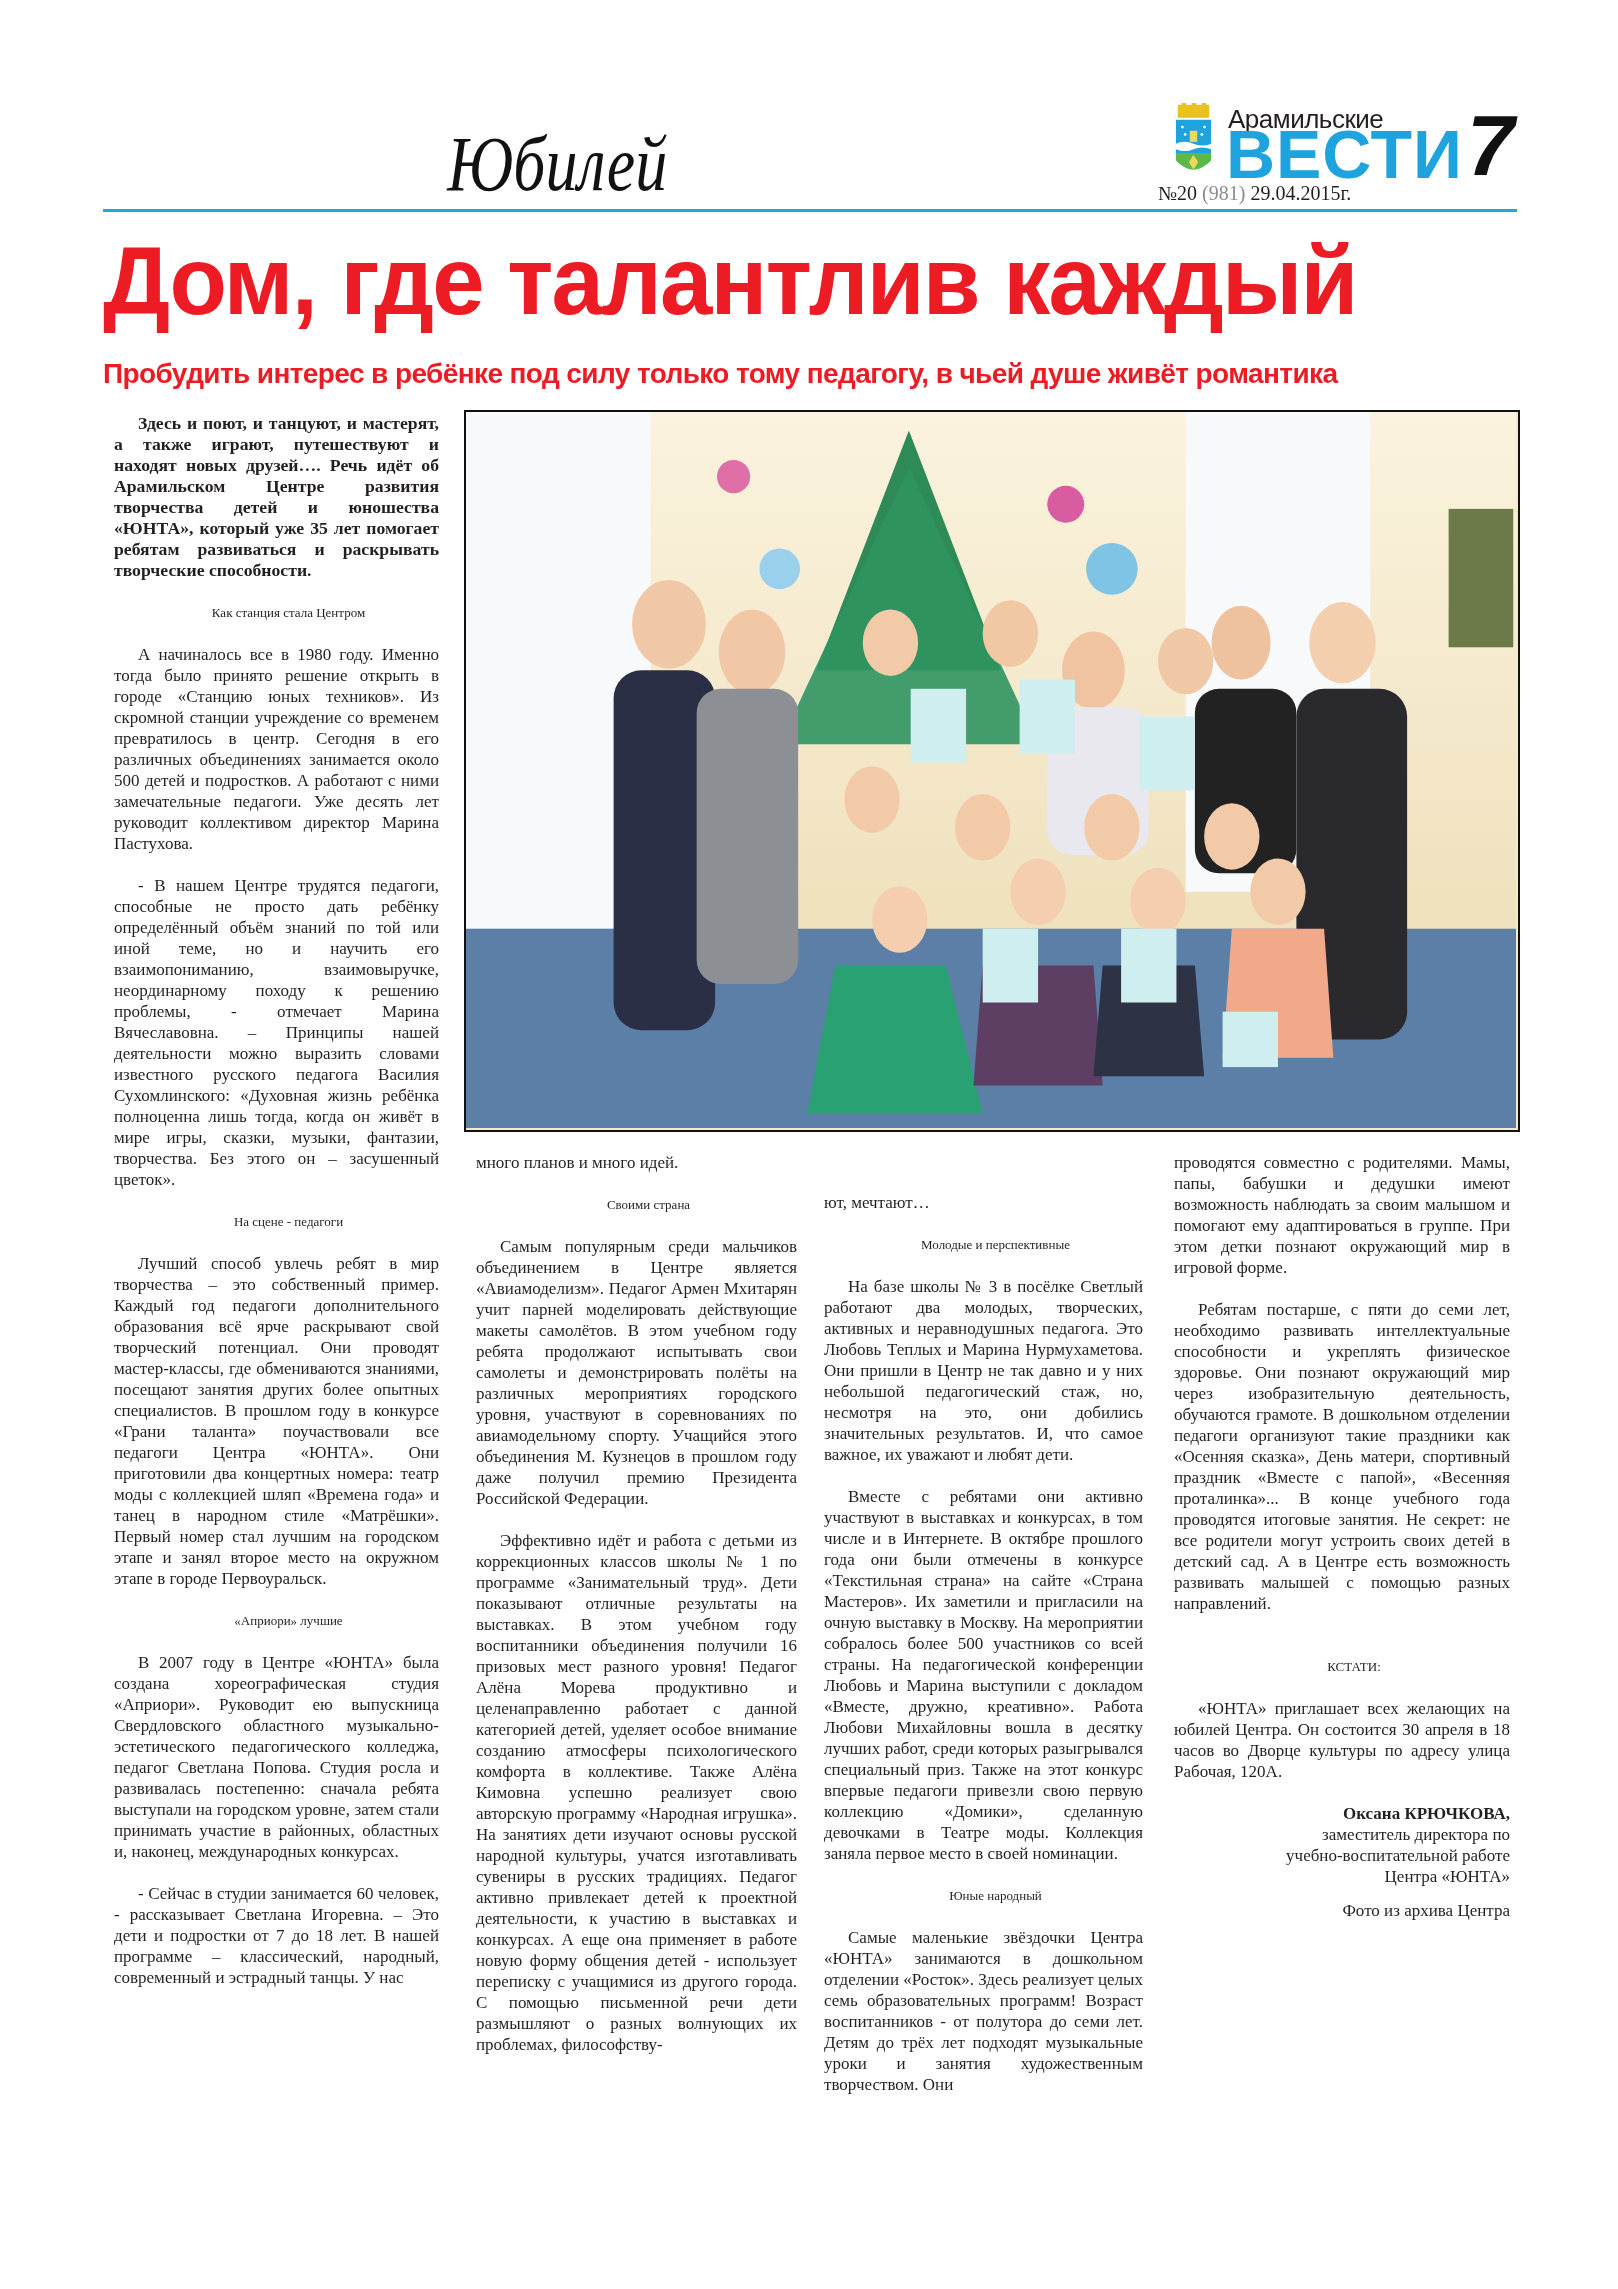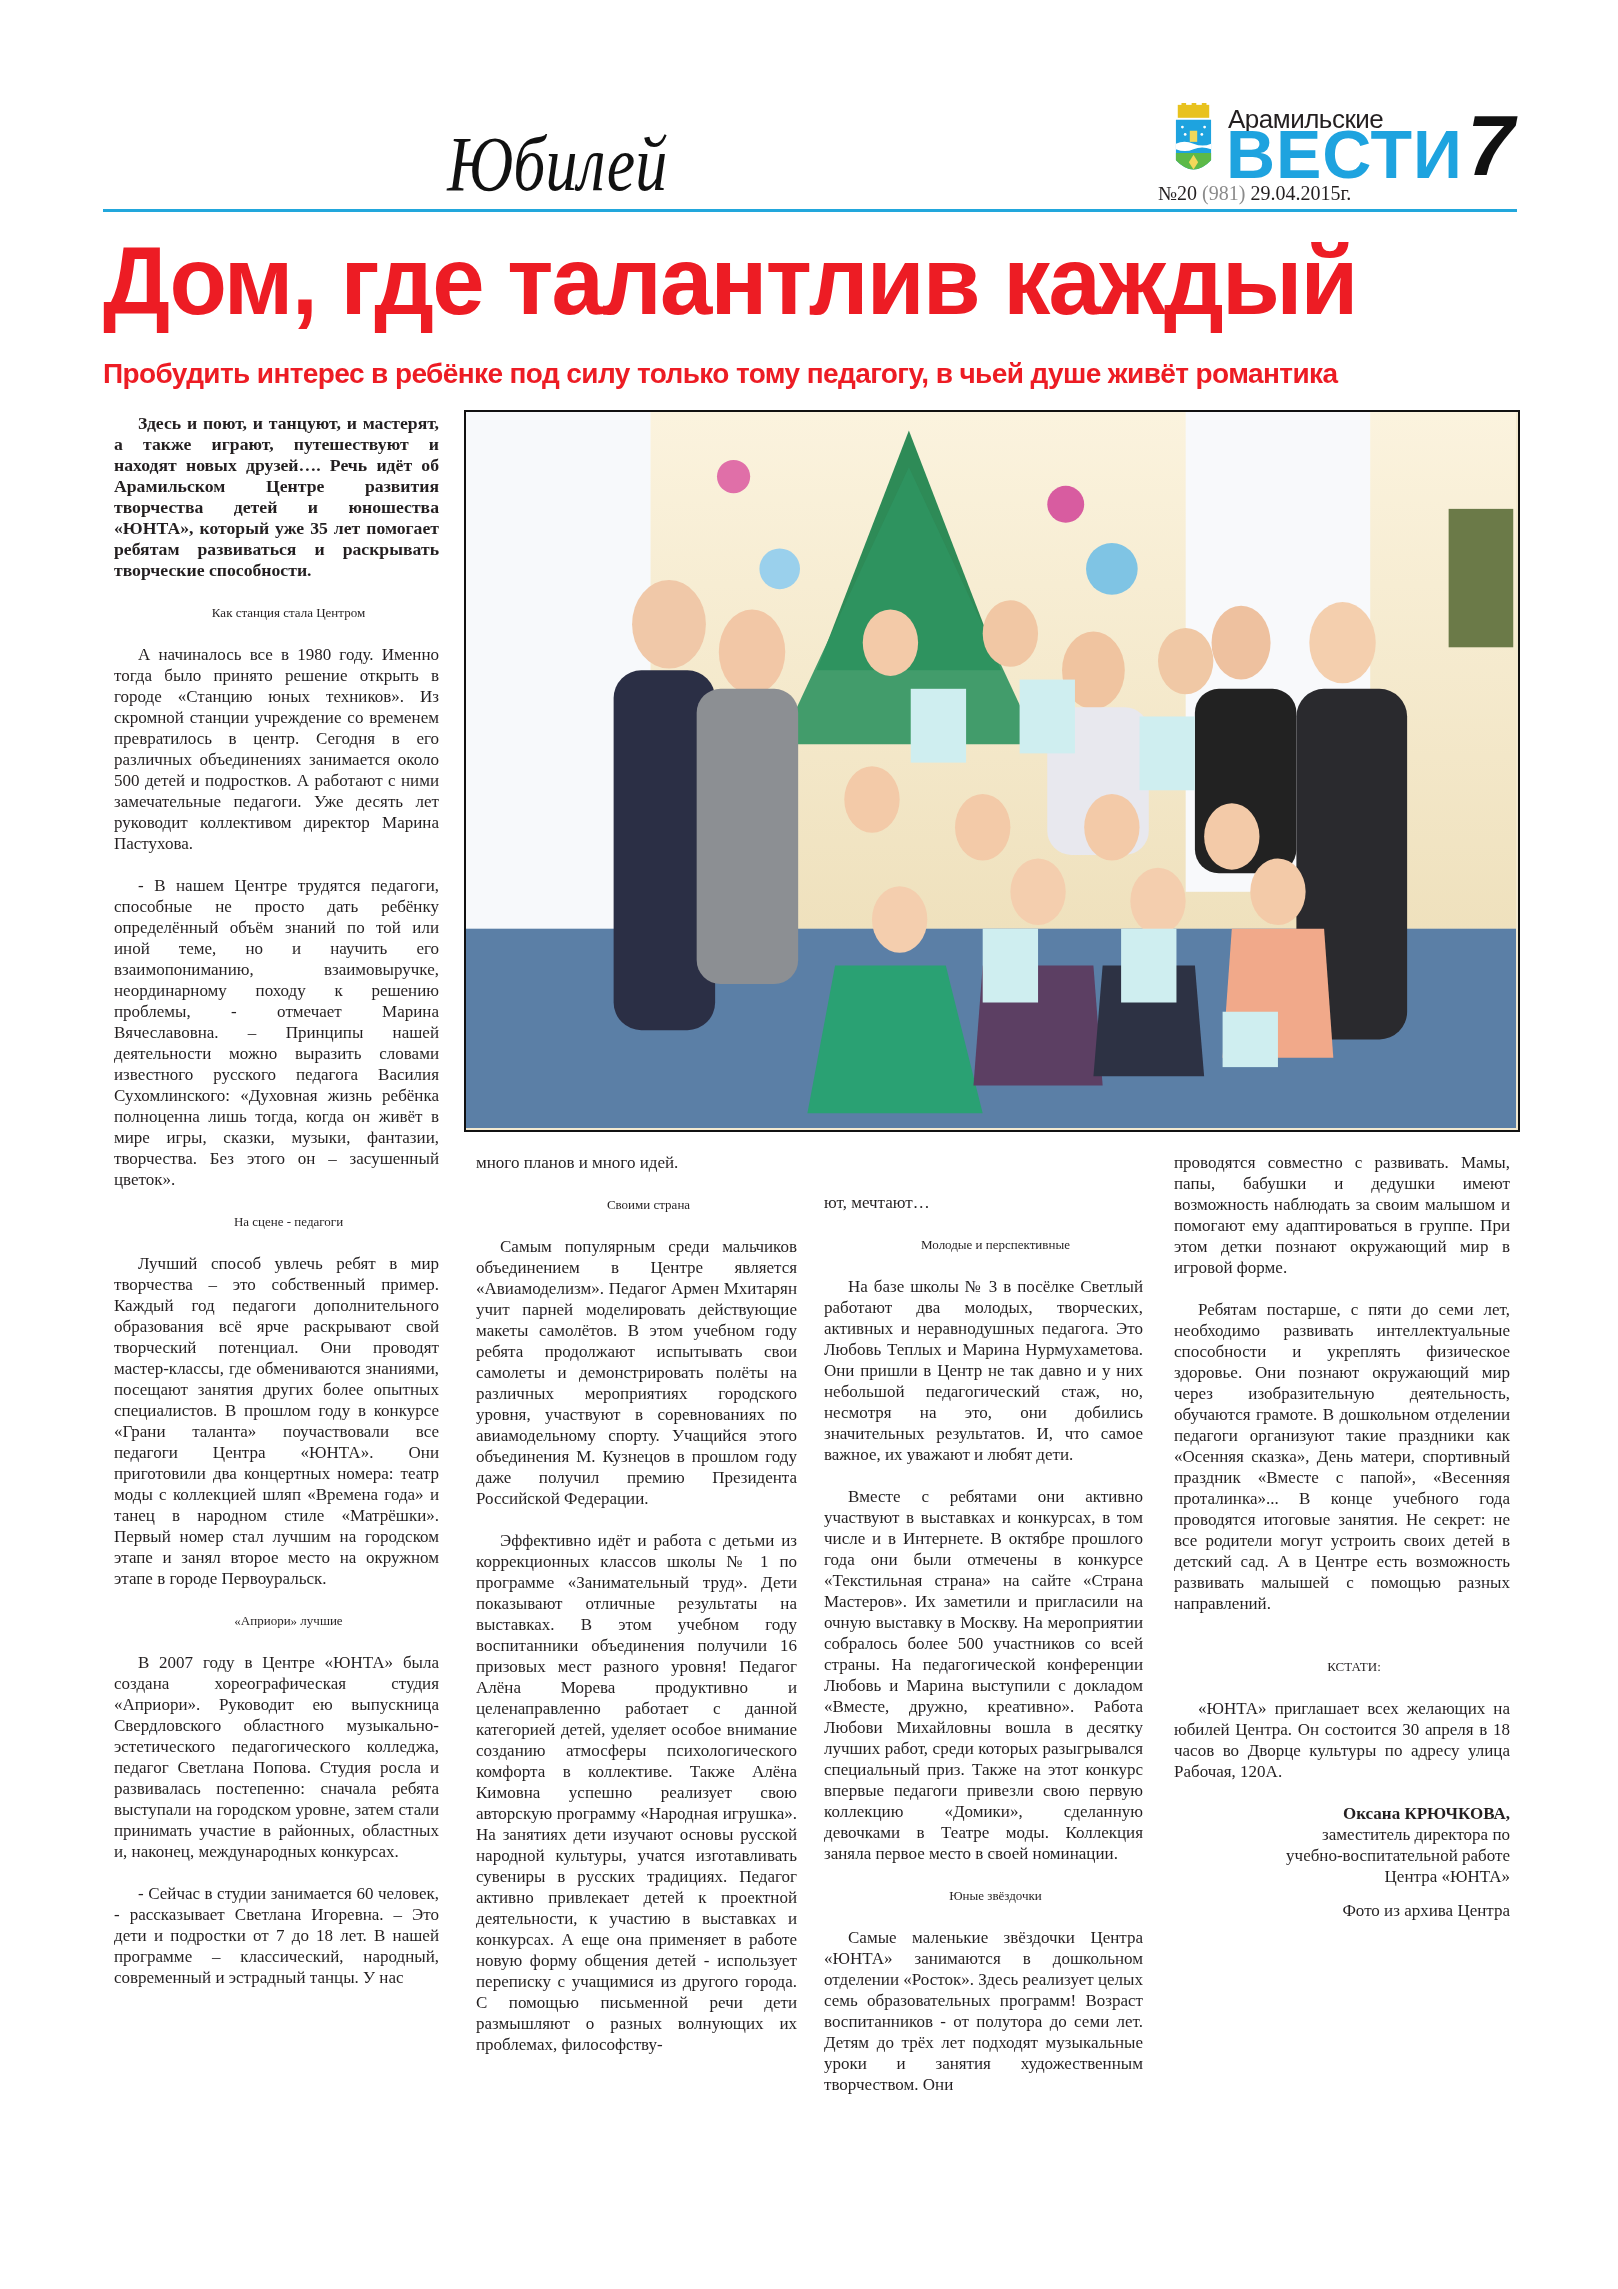--- a/index.html
+++ b/index.html
@@ -155,27 +155,27 @@
 
 <div class="abs col c3">
   <p style="text-indent:0">ют, мечтают…</p>
   <div class="gap"></div>
   <h3>Молодые и перспективные</h3>
   <div class="gap"></div>
   <p>На базе школы № 3 в посёлке Светлый работают два молодых, творческих, активных и неравнодушных педагога. Это Любовь Теплых и Марина Нурмухаметова. Они пришли в Центр не так давно и у них небольшой педагогический стаж, но, несмотря на это, они добились значительных результатов. И, что самое важное, их уважают и любят дети.</p>
   <div class="gap"></div>
   <p>Вместе с ребятами они активно участвуют в выставках и конкурсах, в том числе и в Интернете. В октябре прошлого года они были отмечены в конкурсе «Текстильная страна» на сайте «Страна Мастеров». Их заметили и пригласили на очную выставку в Москву. На мероприятии собралось более 500 участников со всей страны. На педагогической конференции Любовь и Марина выступили с докладом «Вместе, дружно, креативно». Работа Любови Михайловны вошла в десятку лучших работ, среди которых разыгрывался специальный приз. Также на этот конкурс впервые педагоги привезли свою первую коллекцию «Домики», сделанную девочками в Театре моды. Коллекция заняла первое место в своей номинации.</p>
   <div class="gap"></div>
-  <h3>Юные звёздочки</h3>
+  <h3>Юные народный</h3>
   <div class="gap"></div>
   <p>Самые маленькие звёздочки Центра «ЮНТА» занимаются в дошкольном отделении «Росток». Здесь реализует целых семь образовательных программ! Возраст воспитанников - от полутора до семи лет. Детям до трёх лет подходят музыкальные уроки и занятия художественным творчеством. Они</p>
 </div>
 
 <div class="abs col c4">
-  <p style="text-indent:0">проводятся совместно с развивать. Мамы, папы, бабушки и дедушки имеют возможность наблюдать за своим малышом и помогают ему адаптироваться в группе. При этом детки познают окружающий мир в игровой форме.</p>
+  <p style="text-indent:0">проводятся совместно с родителями. Мамы, папы, бабушки и дедушки имеют возможность наблюдать за своим малышом и помогают ему адаптироваться в группе. При этом детки познают окружающий мир в игровой форме.</p>
   <div class="gap"></div>
   <p>Ребятам постарше, с пяти до семи лет, необходимо развивать интеллектуальные способности и укреплять физическое здоровье. Они познают окружающий мир через изобразительную деятельность, обучаются грамоте. В дошкольном отделении педагоги организуют такие праздники как «Осенняя сказка», День матери, спортивный праздник «Вместе с папой», «Весенняя проталинка»... В конце учебного года проводятся итоговые занятия. Не секрет: не все родители могут устроить своих детей в детский сад. А в Центре есть возможность развивать малышей с помощью разных направлений.</p>
   <div class="gap"></div>
   <div class="gap"></div>
   <h3>КСТАТИ:</h3>
   <div class="gap"></div>
   <p>«ЮНТА» приглашает всех желающих на юбилей Центра. Он состоится 30 апреля в 18 часов во Дворце культуры по адресу улица Рабочая, 120А.</p>
   <div class="gap"></div>
   <div class="right">
     <p style="font-weight:bold">Оксана КРЮЧКОВА,</p>

